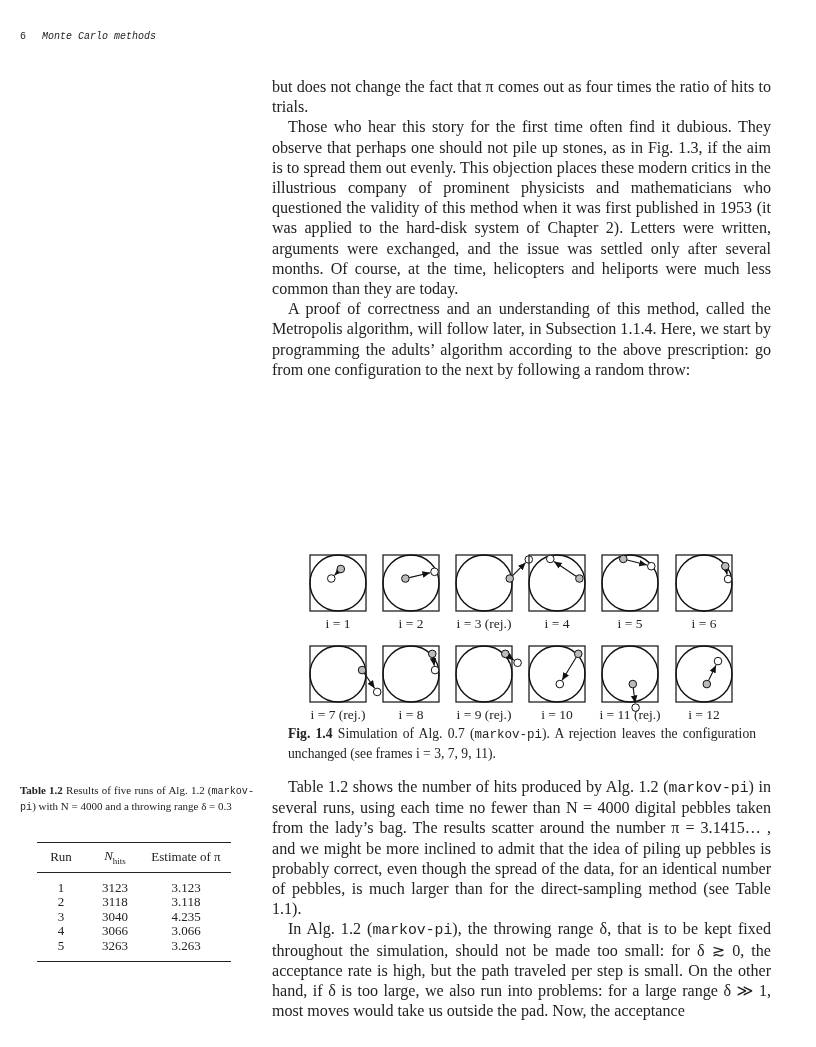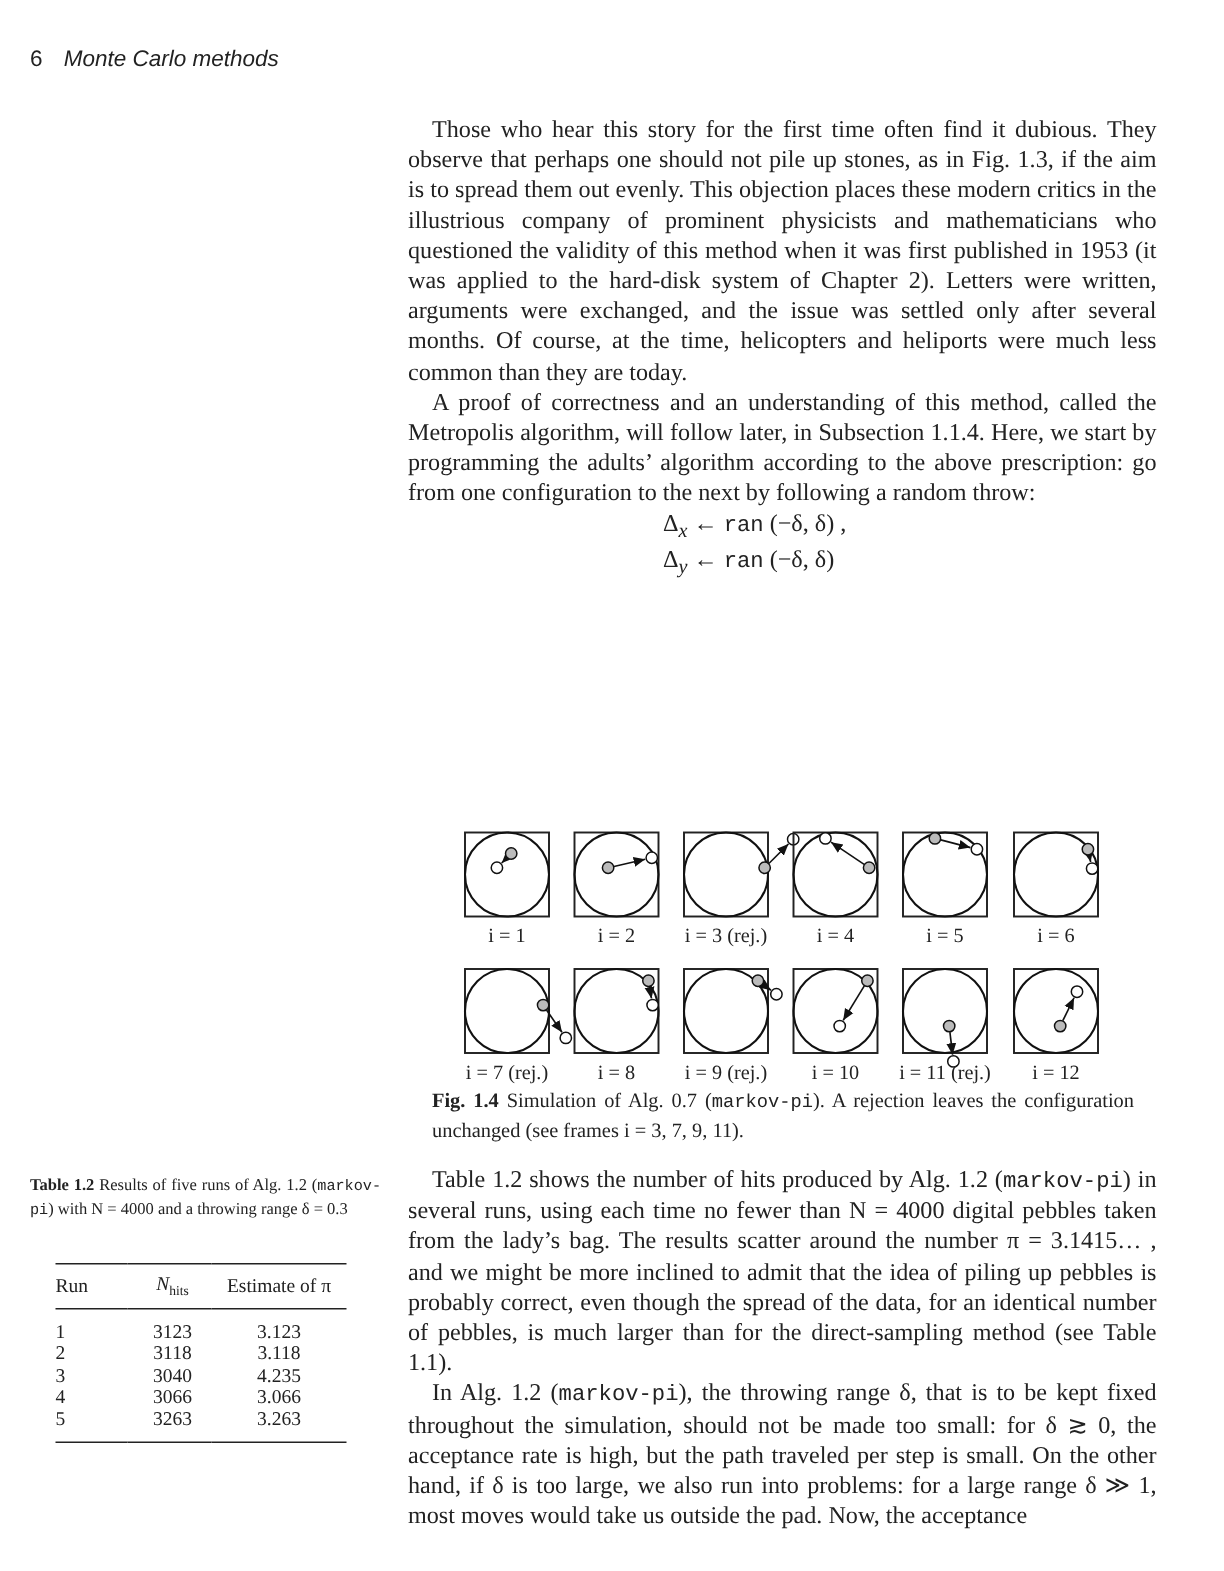--- a/index.html
+++ b/index.html
@@ -1,19 +1,19 @@
 <!DOCTYPE html>
 <html><head>
 <meta charset="utf-8">
 <style>
   html, body { margin:0; padding:0; background:#fff; }
   body { width:816px; height:1047px; position:relative; overflow:hidden;
          font-family:"DejaVu Serif","Liberation Serif",serif; color:#222; }
   .mono { font-family:"Liberation Mono","DejaVu Sans Mono",monospace; font-size:0.92em; }
-  #running-head { position:absolute; left:20px; top:31px; font-family:Liberation Sans, sans-serif; font-size:15px; }
+  #running-head { position:absolute; left:20px; top:31px; font-family:Liberation Mono, monospace; font-size:10px; }
   #running-head .num { margin-right:10px; }
   #running-head .title { font-style:italic; }
   .col { position:absolute; left:272px; width:499px; font-family:"Liberation Serif",serif;
          font-size:16.1px; line-height:20.2px; text-align:justify; }
   .col p { margin:0; }
   .col p.ind { text-indent:16px; }
   #p-block1 { top:77px; }
   .eq { text-align:left; padding-left:170px; }
   #fig-area { position:absolute; left:300px; top:544px; width:440px; height:190px; }
   #fig-caption { position:absolute; left:288px; top:725px; width:468px; font-family:"Liberation Serif",serif;
@@ -23,50 +23,37 @@
   #table-caption { position:absolute; left:20px; top:783px; width:234px; font-family:"Liberation Serif",serif;
                    font-size:11px; line-height:15.2px; text-align:justify; }
   #table { position:absolute; left:37px; top:842px; width:194px; border-collapse:collapse;
            font-family:"Liberation Serif",serif; font-size:13px; }
   #table th { font-weight:normal; padding:5px 0 6px 0; }
   #table thead tr { border-top:1.5px solid #222; border-bottom:1px solid #222; }
   #table tbody tr:first-child td { padding-top:8px; }
   #table tbody tr:last-child td { padding-bottom:8px; }
   #table tbody { border-bottom:1.5px solid #222; }
   #table td { padding:0; line-height:14.5px; }
-  .c1 { text-align:left; width:48px; }
+  .c1 { text-align:center; width:48px; }
   .c2 { text-align:center; width:52px; padding-left:4px !important; }
   .c3 { text-align:center; }
   i.m { font-style:italic; }
 </style>
 </head>
 <body>
 
 <div id="running-head">
   <span class="num">6</span>
   <span class="title">Monte Carlo methods</span>
 </div>
 
 <div id="p-block1" class="col">
+  <p>but does not change the fact that π comes out as four times the ratio of hits to trials.</p>
   <p class="ind">Those who hear this story for the first time often find it dubious. They observe that perhaps one should not pile up stones, as in Fig. 1.3, if the aim is to spread them out evenly. This objection places these modern critics in the illustrious company of prominent physicists and mathematicians who questioned the validity of this method when it was first published in 1953 (it was applied to the hard-disk system of Chapter 2). Letters were written, arguments were exchanged, and the issue was settled only after several months. Of course, at the time, helicopters and heliports were much less common than they are today.</p>
   <p class="ind">A proof of correctness and an understanding of this method, called the Metropolis algorithm, will follow later, in Subsection 1.1.4. Here, we start by programming the adults’ algorithm according to the above prescription: go from one configuration to the next by following a random throw:</p>
-  <div class="eq">
-    <div>
-      <span>Δ</span><sub><i class="m">x</i></sub>
-      <span>←</span>
-      <span class="mono">ran</span>
-      <span>(−δ, δ) ,</span>
-    </div>
-    <div>
-      <span>Δ</span><sub><i class="m">y</i></sub>
-      <span>←</span>
-      <span class="mono">ran</span>
-      <span>(−δ, δ)</span>
-    </div>
-  </div>
 </div>
 
 <div id="fig-area">
   <svg id="fig-svg" width="440" height="190" viewBox="0 0 440 190">
     <defs>
       <marker id="ah" markerWidth="8" markerHeight="8" refX="7" refY="4" orient="auto">
         <path d="M0,1 L7,4 L0,7 z" fill="#111"></path>
       </marker>
     </defs>
   <g>

